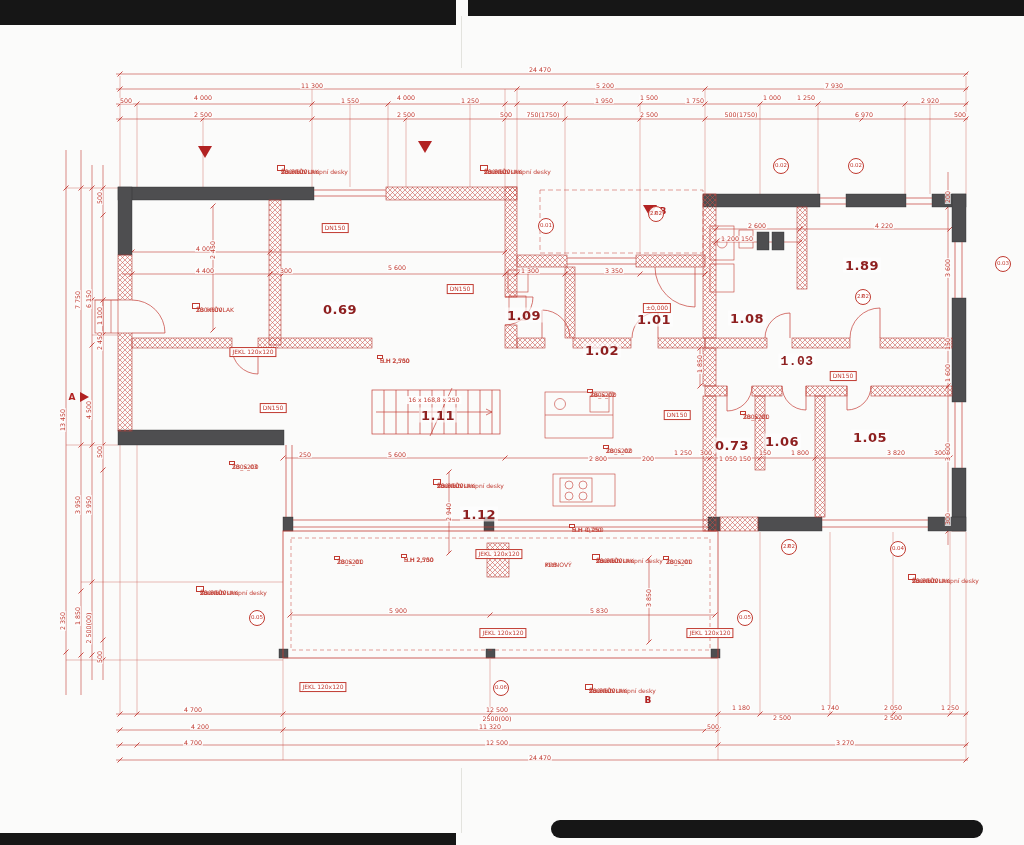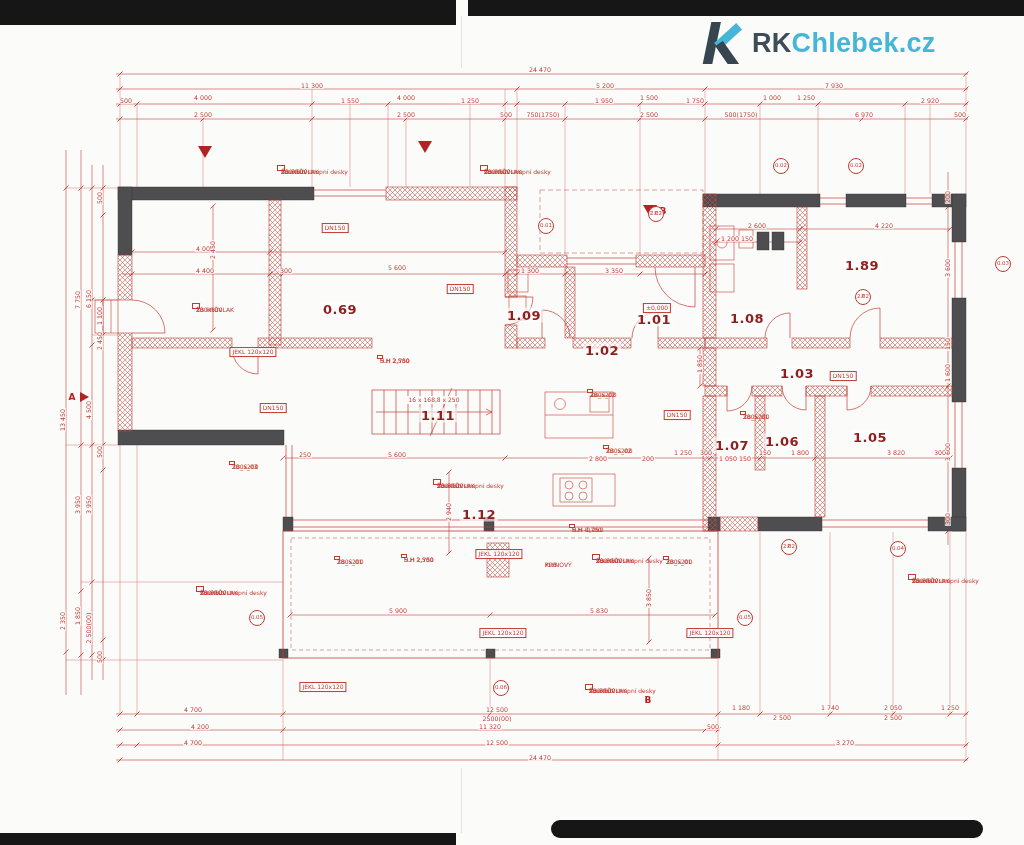--- a/index.html
+++ b/index.html
@@ -37,28 +37,20 @@
 
 <div class="stage">
 
   <div class="bar bar-tl"></div>
   <div class="bar bar-tr"></div>
   <div class="bar bar-bl"></div>
   <div class="bar bar-br"></div>
   <div class="crease crease-top"></div>
   <div class="crease crease-bot"></div>
 
-  <div class="logo">
-    <svg width="46" height="46" viewBox="0 0 48 48">
-      <polygon points="7,46 16,2 26,2 17,46" fill="#36454f"></polygon>
-      <polygon points="19,24 42,3 48,10 25,31" fill="#45b6d8"></polygon>
-      <polygon points="20,27 33,46 45,46 28,22" fill="#36454f"></polygon>
-    </svg>
-    <div class="logo-text"><span class="lt-rk">RK</span><span class="lt-rest">Chlebek.cz</span></div>
-  </div>
 
   <svg class="plan" viewBox="0 0 1024 845">
     <defs>
       <pattern id="xh" width="5" height="5" patternUnits="userSpaceOnUse">
         <path d="M0 5 L5 0 M0 0 L5 5" stroke="#c9514a" stroke-width="0.55"></path>
       </pattern>
     </defs>
 
     <g stroke="#d06a60" stroke-width="0.45">
       <line x1="120" y1="76" x2="120" y2="187"></line>
@@ -279,23 +271,23 @@
   </svg>
 
   <div class="overlay">
     <div>
         <span class="room" style="left: 340px; top: 309px; transform: translate(-50%, -50%) rotate(0deg);">0.69</span>
         <span class="room" style="left: 524px; top: 315px; transform: translate(-50%, -50%) rotate(0deg);">1.09</span>
         <span class="room" style="left: 654px; top: 319px; transform: translate(-50%, -50%) rotate(0deg);">1.01</span>
         <span class="room" style="left: 747px; top: 318px; transform: translate(-50%, -50%) rotate(0deg);">1.08</span>
         <span class="room" style="left: 862px; top: 265px; transform: translate(-50%, -50%) rotate(0deg);">1.89</span>
         <span class="room" style="left: 602px; top: 350px; transform: translate(-50%, -50%) rotate(0deg);">1.02</span>
-        <span class="room" style="left: 797px; top: 373px; transform: translate(-50%, -50%) rotate(0deg);">1.03</span>
+        <span class="room" style="left: 797px; top: 361px; transform: translate(-50%, -50%) rotate(0deg); font-family: Liberation Mono, monospace;">1.03</span>
         <span class="room" style="left: 438px; top: 415px; transform: translate(-50%, -50%) rotate(0deg);">1.11</span>
-        <span class="room" style="left: 732px; top: 445px; transform: translate(-50%, -50%) rotate(0deg);">1.07</span>
+        <span class="room" style="left: 732px; top: 445px; transform: translate(-50%, -50%) rotate(0deg);">0.73</span>
         <span class="room" style="left: 782px; top: 441px; transform: translate(-50%, -50%) rotate(0deg);">1.06</span>
         <span class="room" style="left: 870px; top: 437px; transform: translate(-50%, -50%) rotate(0deg);">1.05</span>
         <span class="room" style="left: 479px; top: 514px; transform: translate(-50%, -50%) rotate(0deg);">1.12</span>
       </div>
     <div>
         <span class="dim" style="left: 540px; top: 70px; transform: translate(-50%, -50%) rotate(0deg);">24 470</span>
         <span class="dim" style="left: 312px; top: 86px; transform: translate(-50%, -50%) rotate(0deg);">11 300</span>
         <span class="dim" style="left: 605px; top: 86px; transform: translate(-50%, -50%) rotate(0deg);">5 200</span>
         <span class="dim" style="left: 834px; top: 86px; transform: translate(-50%, -50%) rotate(0deg);">7 930</span>
         <span class="dim" style="left: 126px; top: 101px; transform: translate(-50%, -50%) rotate(0deg);">500</span>

